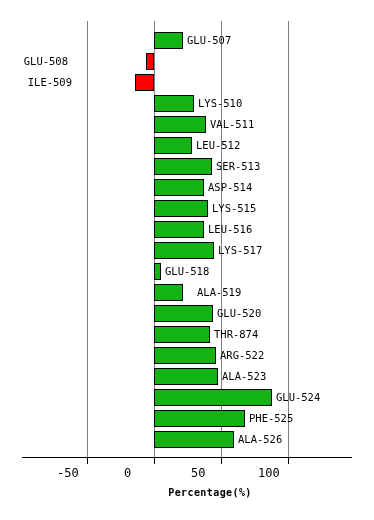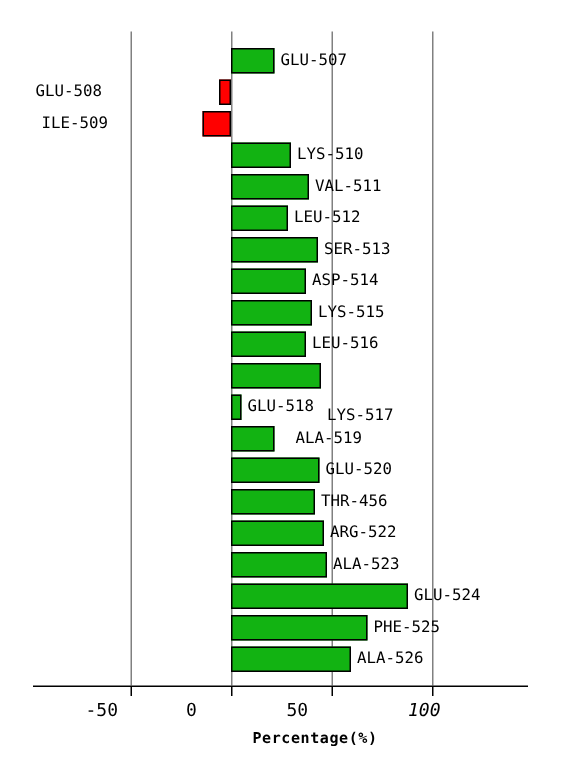--- a/index.html
+++ b/index.html
@@ -91,29 +91,29 @@
       <div class="bar-label" style="top: 140px; left: 196px; color: rgb(0, 0, 0);">LEU-512</div>
       <div class="bar" title="SER-513: 43%" style="left: 154px; top: 158px; width: 58px; height: 17px; background: rgb(18, 179, 18); border-color: rgb(0, 0, 0);"></div>
       <div class="bar-label" style="top: 161px; left: 216px; color: rgb(0, 0, 0);">SER-513</div>
       <div class="bar" title="ASP-514: 37%" style="left: 154px; top: 179px; width: 50px; height: 17px; background: rgb(18, 179, 18); border-color: rgb(0, 0, 0);"></div>
       <div class="bar-label" style="top: 182px; left: 208px; color: rgb(0, 0, 0);">ASP-514</div>
       <div class="bar" title="LYS-515: 40%" style="left: 154px; top: 200px; width: 54px; height: 17px; background: rgb(18, 179, 18); border-color: rgb(0, 0, 0);"></div>
       <div class="bar-label" style="top: 203px; left: 212px; color: rgb(0, 0, 0);">LYS-515</div>
       <div class="bar" title="LEU-516: 37%" style="left: 154px; top: 221px; width: 50px; height: 17px; background: rgb(18, 179, 18); border-color: rgb(0, 0, 0);"></div>
       <div class="bar-label" style="top: 224px; left: 208px; color: rgb(0, 0, 0);">LEU-516</div>
       <div class="bar" title="LYS-517: 45%" style="left: 154px; top: 242px; width: 60px; height: 17px; background: rgb(18, 179, 18); border-color: rgb(0, 0, 0);"></div>
-      <div class="bar-label" style="top: 245px; left: 218px; color: rgb(0, 0, 0); margin-top: 27px;">LYS-517</div>
+      <div class="bar-label" style="top: 245px; left: 218px; color: rgb(0, 0, 0);">LYS-517</div>
       <div class="bar" title="GLU-518: 5%" style="left: 154px; top: 263px; width: 7px; height: 17px; background: rgb(18, 179, 18); border-color: rgb(0, 0, 0);"></div>
       <div class="bar-label" style="top: 266px; left: 165px; color: rgb(0, 0, 0);">GLU-518</div>
       <div class="bar" title="ALA-519: 22%" style="left: 154px; top: 284px; width: 29px; height: 17px; background: rgb(18, 179, 18); border-color: rgb(0, 0, 0);"></div>
       <div class="bar-label" style="top: 287px; left: 187px; color: rgb(0, 0, 0); margin-left: 10px;">ALA-519</div>
       <div class="bar" title="GLU-520: 44%" style="left: 154px; top: 305px; width: 59px; height: 17px; background: rgb(18, 179, 18); border-color: rgb(0, 0, 0);"></div>
       <div class="bar-label" style="top: 308px; left: 217px; color: rgb(0, 0, 0);">GLU-520</div>
       <div class="bar" title="THR-521: 42%" style="left: 154px; top: 326px; width: 56px; height: 17px; background: rgb(18, 179, 18); border-color: rgb(0, 0, 0);"></div>
-      <div class="bar-label" style="top: 329px; left: 214px; color: rgb(0, 0, 0);">THR-456</div>
+      <div class="bar-label" style="top: 329px; left: 214px; color: rgb(0, 0, 0);">THR-874</div>
       <div class="bar" title="ARG-522: 46%" style="left: 154px; top: 347px; width: 62px; height: 17px; background: rgb(18, 179, 18); border-color: rgb(0, 0, 0);"></div>
       <div class="bar-label" style="top: 350px; left: 220px; color: rgb(0, 0, 0);">ARG-522</div>
       <div class="bar" title="ALA-523: 48%" style="left: 154px; top: 368px; width: 64px; height: 17px; background: rgb(18, 179, 18); border-color: rgb(0, 0, 0);"></div>
       <div class="bar-label" style="top: 371px; left: 222px; color: rgb(0, 0, 0);">ALA-523</div>
       <div class="bar" title="GLU-524: 88%" style="left: 154px; top: 389px; width: 118px; height: 17px; background: rgb(18, 179, 18); border-color: rgb(0, 0, 0);"></div>
       <div class="bar-label" style="top: 392px; left: 276px; color: rgb(0, 0, 0);">GLU-524</div>
       <div class="bar" title="PHE-525: 68%" style="left: 154px; top: 410px; width: 91px; height: 17px; background: rgb(18, 179, 18); border-color: rgb(0, 0, 0);"></div>
       <div class="bar-label" style="top: 413px; left: 249px; color: rgb(0, 0, 0);">PHE-525</div>
       <div class="bar" title="ALA-526: 60%" style="left: 154px; top: 431px; width: 80px; height: 17px; background: rgb(18, 179, 18); border-color: rgb(0, 0, 0);"></div>
       <div class="bar-label" style="top: 434px; left: 238px; color: rgb(0, 0, 0);">ALA-526</div>
@@ -121,18 +121,18 @@
 
   <div class="axis-line" id="x-axis" style="left: 22px; top: 457px; width: 330px; background: rgb(0, 0, 0);"></div>
   <div id="ticks-layer">
       <div class="tick-mark" style="left: 87px; top: 458px; background: rgb(0, 0, 0);"></div>
       <div class="tick-label" style="left: 57px; width: 60px; top: 467px; color: rgb(0, 0, 0);">-50</div>
       <div class="tick-mark" style="left: 154px; top: 458px; background: rgb(0, 0, 0);"></div>
       <div class="tick-label" style="left: 124px; width: 60px; top: 467px; color: rgb(0, 0, 0);">0</div>
       <div class="tick-mark" style="left: 221px; top: 458px; background: rgb(0, 0, 0);"></div>
       <div class="tick-label" style="left: 191px; width: 60px; top: 467px; color: rgb(0, 0, 0);">50</div>
       <div class="tick-mark" style="left: 288px; top: 458px; background: rgb(0, 0, 0);"></div>
-      <div class="tick-label" style="left: 272px; width: 60px; top: 467px; color: rgb(0, 0, 0); font-style: italic;">100</div>
+      <div class="tick-label" style="left: 258px; width: 60px; top: 467px; color: rgb(0, 0, 0);">100</div>
     </div>
 
   <div class="axis-title" id="x-axis-title" style="left: 0px; width: 374px; text-align: center; padding-left: 46px; box-sizing: border-box; top: 487px; color: rgb(0, 0, 0);">Percentage(%)</div>
 
 </div>
 
 </body></html>

